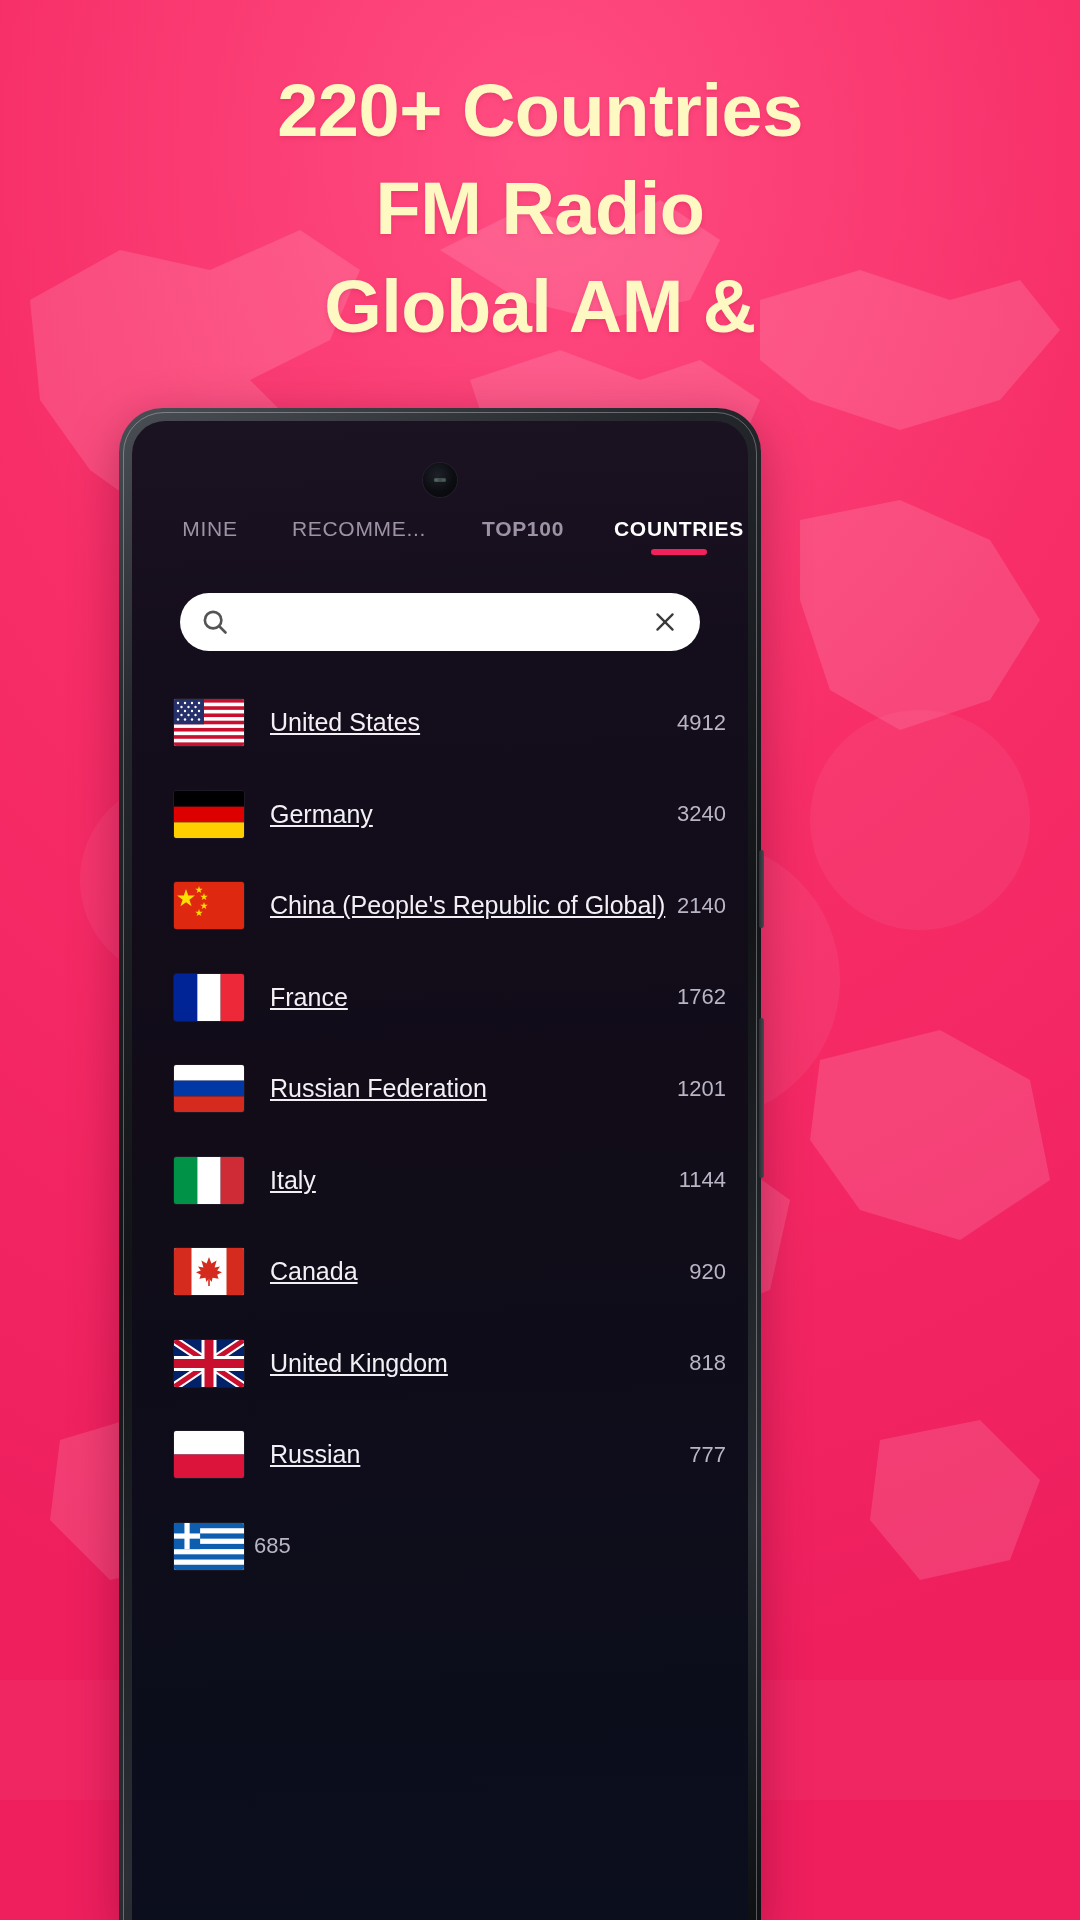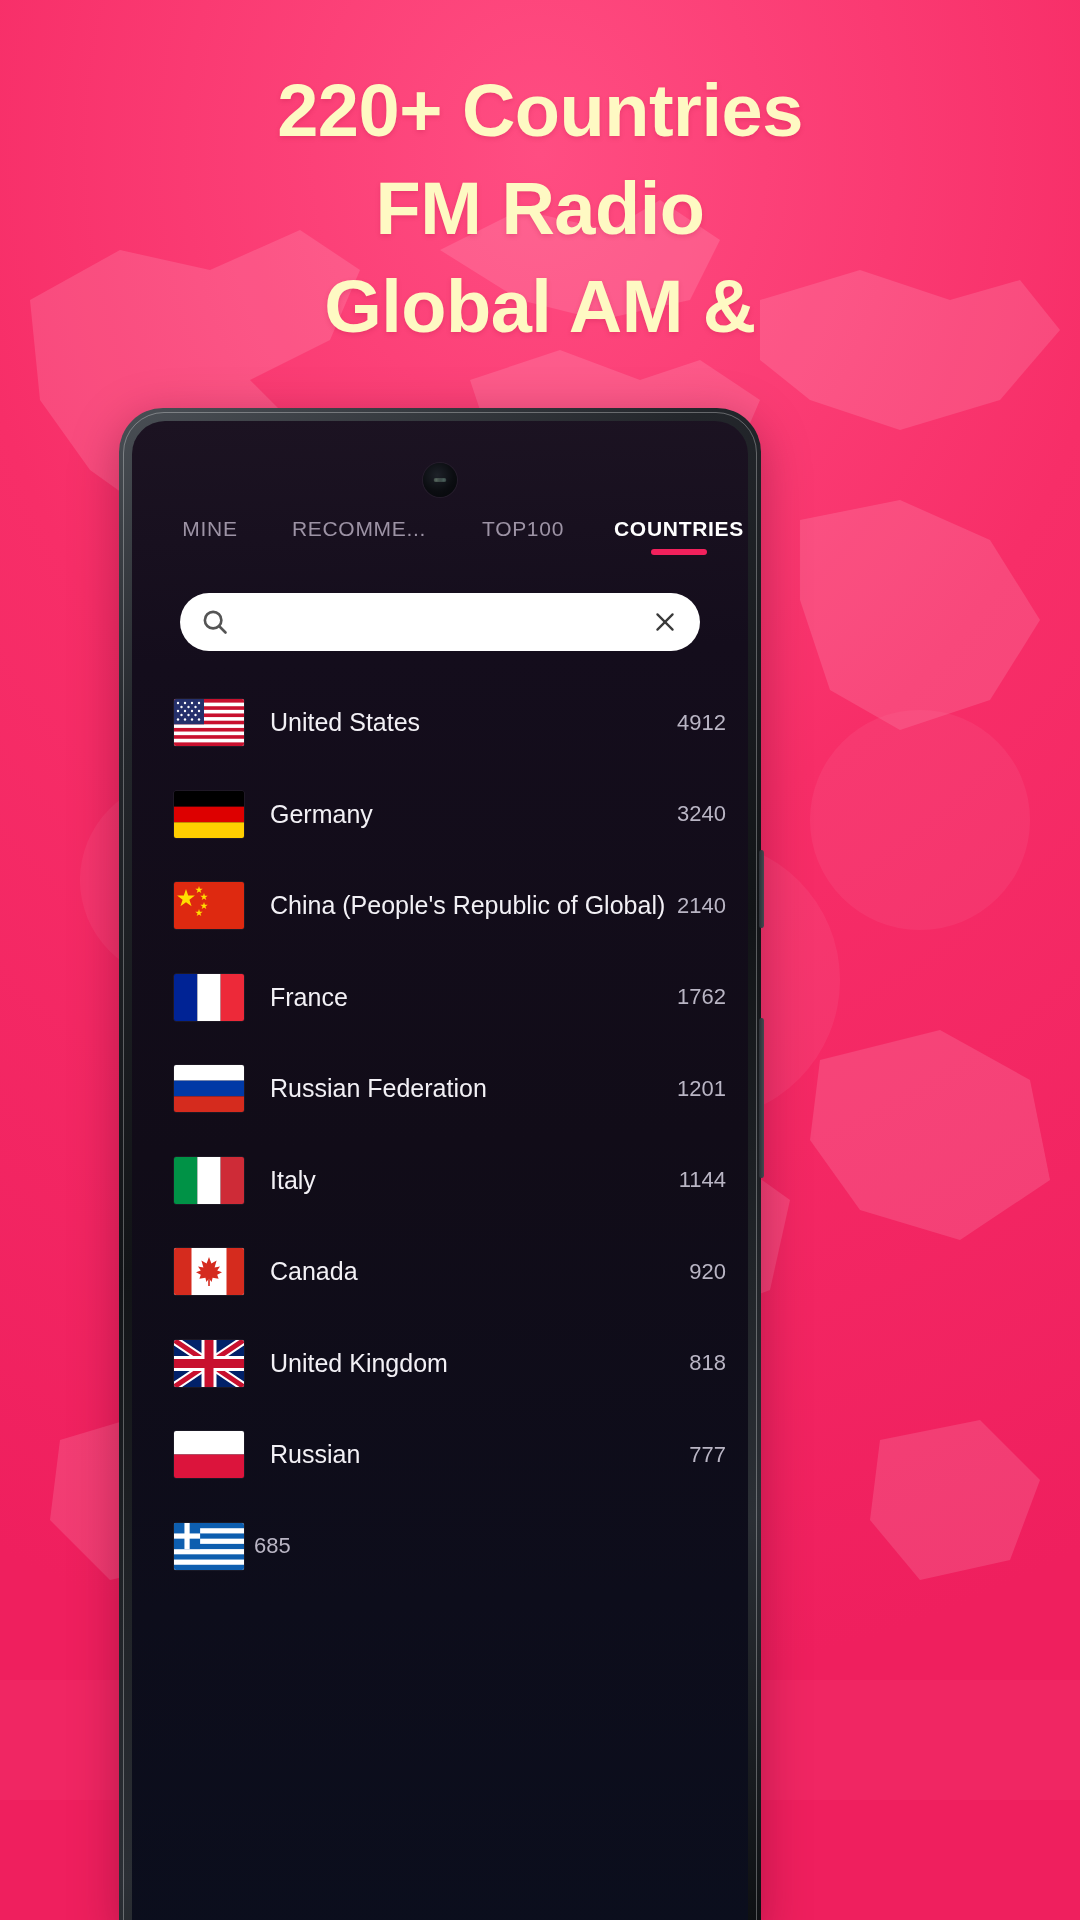--- a/index.html
+++ b/index.html
@@ -85,21 +85,21 @@
   }
   .tab {
     flex:0 0 auto; text-align:center; position:relative;
     padding-bottom:16px;
     font-size:21px; letter-spacing:.7px;
     color:#9d93a5; font-weight:500;
     text-transform:none;
   }
   .tab.tab-mine { width:120px; }
   .tab.tab-recommended { width:178px; }
-  .tab.tab-top100 { width:150px; }
+  .tab.tab-top100 { width:150px;font-weight:bold; }
   .tab.tab-countries { width:162px; }
   .tab.active { color:#ffffff; font-weight:700; }
   .tab-underline {
     position:absolute; left:50%; transform:translateX(-50%);
     bottom:2px; width:56px; height:6px; border-radius:3px;
     background:#f1215c;
   }
 
   
   #search-bar {
@@ -130,21 +130,21 @@
   }
   .flag {
     flex:0 0 auto; width:70px; height:47px;
     border-radius:2px; overflow:hidden; position:relative;
     box-shadow:0 0 0 .5px rgba(255,255,255,.10);
   }
   .flag svg { display:block; width:100%; height:100%; }
   .country-name {
     flex:1 1 auto; padding-left:26px;
     font-size:25px; color:#f2f0f5; white-space:nowrap;
-    overflow:hidden; text-overflow:ellipsis;
+    overflow:hidden; text-overflow:ellipsis;text-decoration:underline;
   }
   .country-count {
     flex:0 0 auto; font-size:22px; color:#b9b5c4; padding-left:10px;
   }
 </style>
 </head>
 <body>
 
 <div id="bg-wrap">
   <div id="bg-gradient"></div>

